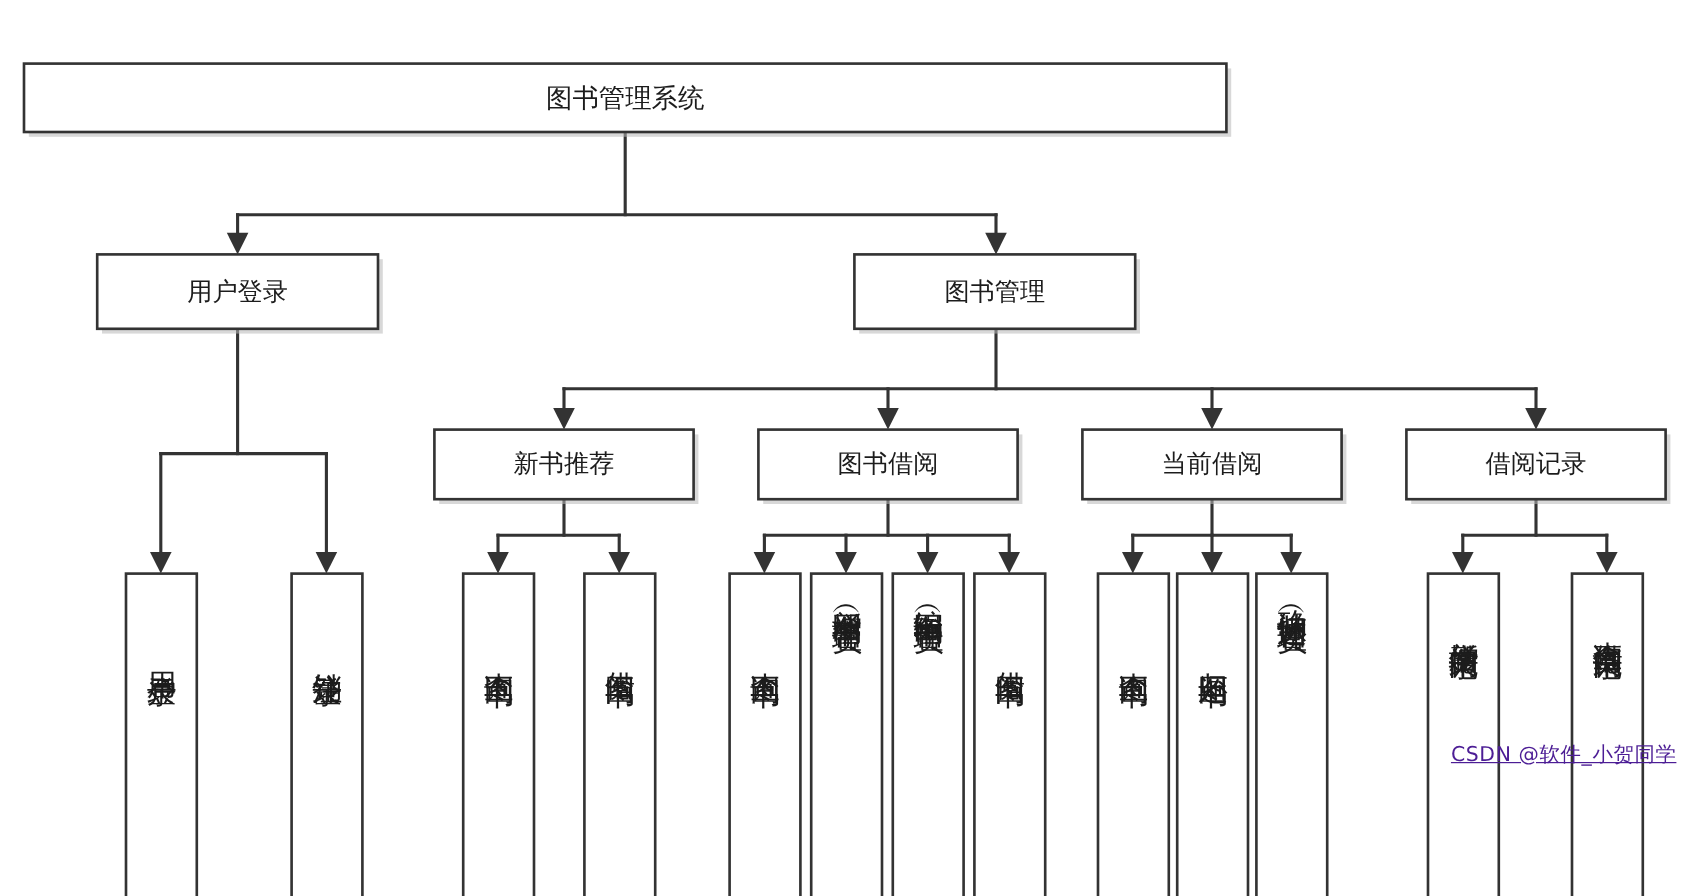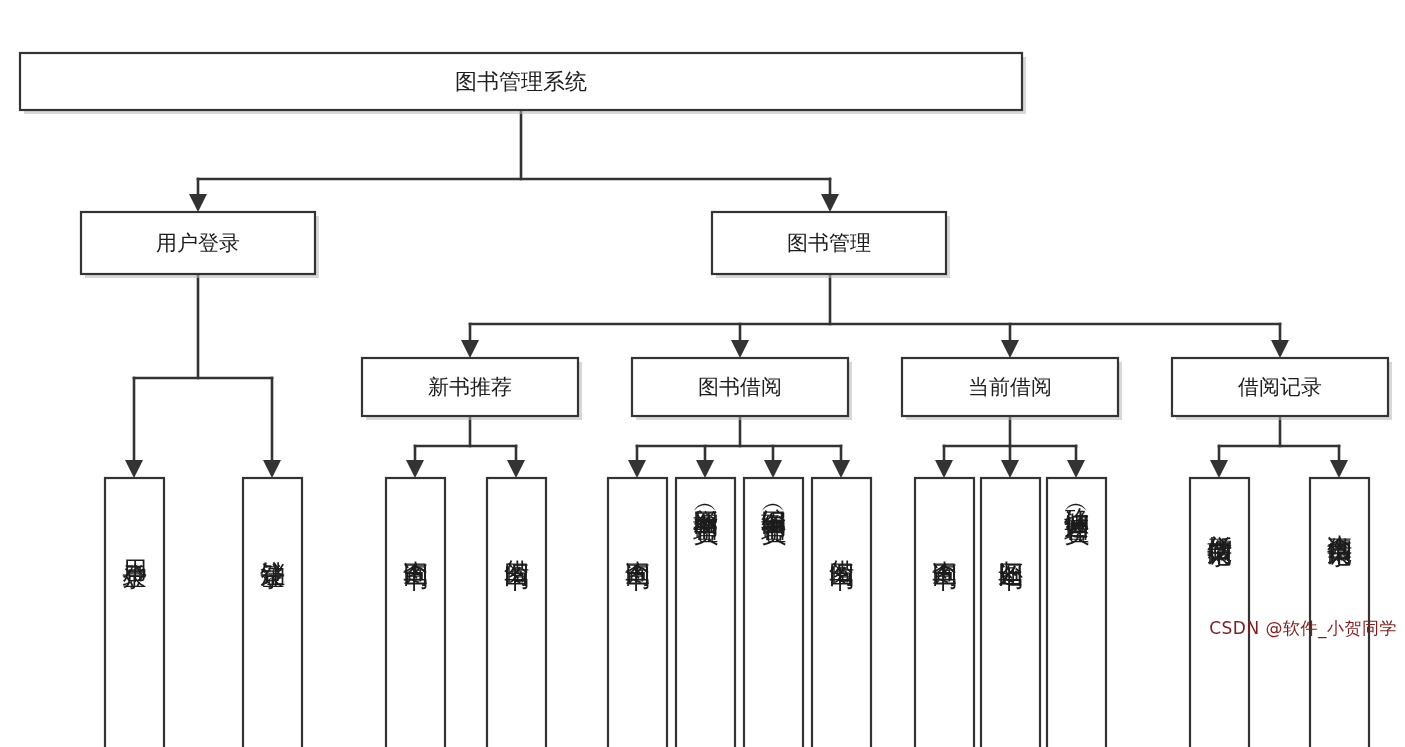--- a/index.html
+++ b/index.html
@@ -73,23 +73,24 @@
     letter-spacing: 2px;
     color: #1c1c1c;
     white-space: nowrap;
   }
   .watermark {
     position: absolute;
     right: 8px;
     bottom: 6px;
     font-family: "DejaVu Sans", "Liberation Sans", sans-serif;
     font-size: 17px;
-    color: #7f1d1d;
+    color: #4c1d95;
     letter-spacing: 0.5px;
     white-space: nowrap;
+    text-decoration: underline;
   }
 </style>
 </head>
 <body>
 
 <div id="diagram-root">
 
   <svg class="diagram-canvas" viewBox="0 0 1405 747" xmlns="http://www.w3.org/2000/svg">
 
     <defs>

